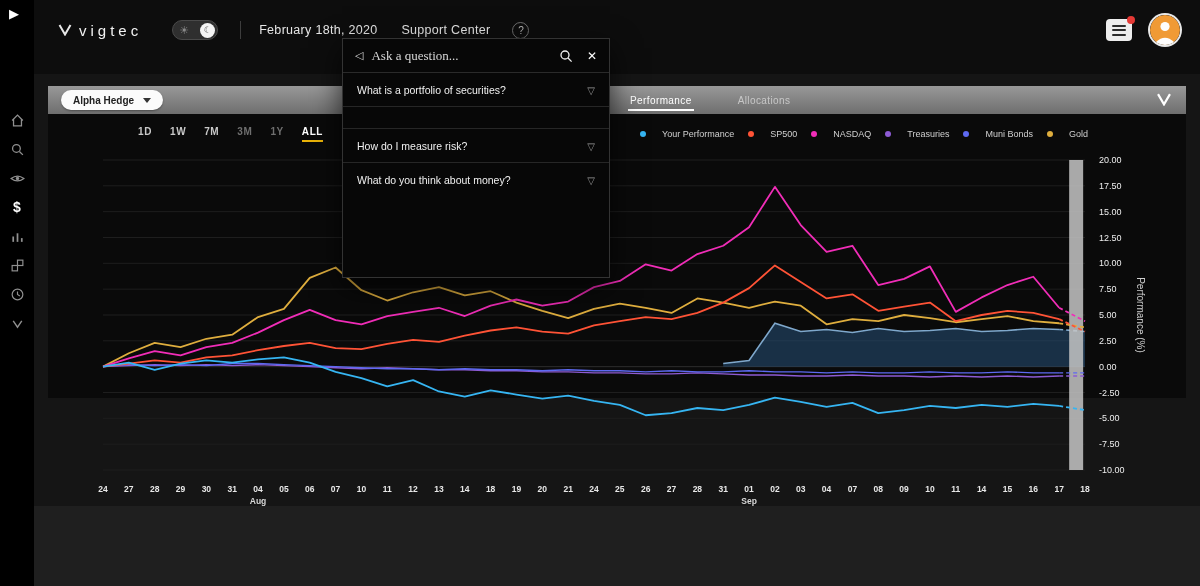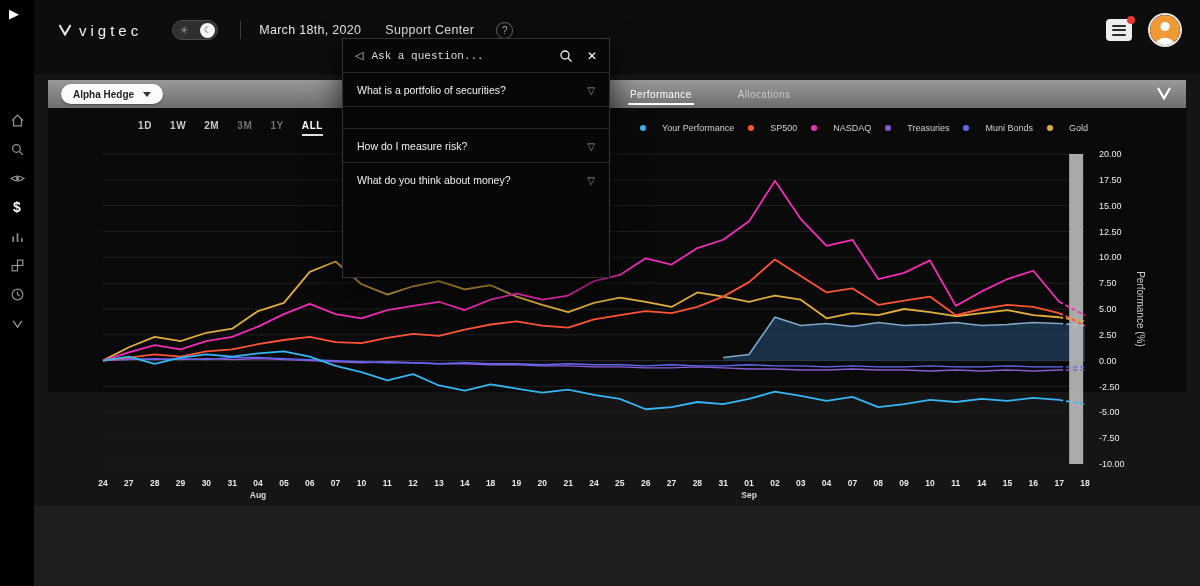--- a/index.html
+++ b/index.html
@@ -34,50 +34,50 @@
   #topbar .spacer { flex:1; }
   .menu-btn { position:relative; width:26px; height:22px; border-radius:4px; background:#ededed; display:flex; flex-direction:column; align-items:center; justify-content:center; gap:2.5px; margin-right:18px; cursor:pointer; }
   .menu-btn .bar { width:14px; height:2px; background:#2b2b2b; border-radius:1px; }
   .notif-dot { position:absolute; top:-3px; right:-3px; width:8px; height:8px; border-radius:50%; background:#e53935; }
   .avatar { width:30px; height:30px; border-radius:50%; overflow:hidden; box-shadow:0 0 0 2px #e8e8e8; cursor:pointer; }
 
   
   #bottom-strip { position:absolute; left:34px; right:0; top:506px; bottom:0; background:#1f1f1f; }
 
   
-  #panel { position:absolute; left:48px; top:80px; width:1138px; height:312px; background:#0a0a0a; z-index:2; }
+  #panel { position:absolute; left:48px; top:86px; width:1138px; height:312px; background:#0a0a0a; z-index:2; }
   .strategy-bar { position:relative; height:28px; background:linear-gradient(180deg,#989898,#6e6e6e); display:flex; align-items:center; }
   .strategy-pill { position:absolute; left:13px; top:4px; height:20px; background:#fbfbfb; border-radius:11px; display:flex; align-items:center; gap:9px; padding:0 12px; cursor:pointer; box-shadow:0 1px 2px rgba(0,0,0,.35); }
   .strategy-pill span:first-child { font-size:10px; font-weight:bold; color:#222; }
   .caret { width:0; height:0; border-left:4px solid transparent; border-right:4px solid transparent; border-top:5px solid #333; }
   .tabs { position:absolute; left:580px; top:0; height:100%; display:flex; gap:42px; align-items:center; }
   .tab { position:relative; font-size:10px; letter-spacing:.4px; color:rgba(255,255,255,.55); cursor:pointer; padding:7px 2px; }
   .tab.active { color:#fff; }
   .tab.active::after { content:""; position:absolute; left:0; right:0; bottom:2px; height:2px; background:#fff; }
   .bar-vmark { position:absolute; right:14px; top:7px; }
 
   
   #controls { position:absolute; left:58px; right:98px; top:40px; display:flex; justify-content:space-between; align-items:center;margin-left:32px; }
   #ranges { display:flex; gap:18px; }
   .range { font-size:10px; font-weight:bold; letter-spacing:.6px; padding-bottom:3px; cursor:pointer; }
   .range.normal { color:#c9c9c9; }
   .range.dim { color:#6f6f6f; }
-  .range.active { color:#fff; border-bottom:2px solid #e5e5e5; }
+  .range.active { color:#fff; border-bottom:2px solid #eab308; }
   #legend { display:flex; gap:14px; align-items:center; }
   .lg-item { display:flex; align-items:center; gap:16px; cursor:pointer; }
   .lg-dot { width:6px; height:6px; border-radius:50%; }
   .lg-label { font-size:9px; color:#d0d0d0; }
 
   #chart-svg { position:absolute; left:0; top:62px; }
 
   
   #qa-modal { position:absolute; left:342px; top:38px; width:268px; height:240px; background:#070707; border:1px solid #333; box-shadow:0 10px 28px rgba(0,0,0,.7); z-index:50; overflow:hidden; }
   .qa-header { display:flex; align-items:center; height:34px; padding:0 12px; border-bottom:1px solid #2a2a2a; gap:8px; }
   .qa-back { color:#ddd; font-size:11px; cursor:pointer; }
-  .qa-input { flex:1; background:transparent; border:none; outline:none; color:#eee; font-size:11px; font-family:Liberation Mono, monospace; }
+  .qa-input { flex:1; background:transparent; border:none; outline:none; color:#eee; font-size:13px; font-family:Liberation Serif, serif; }
   .qa-input::placeholder { color:#d8d8d8; }
   .qa-search { cursor:pointer; display:flex; align-items:center; }
   .qa-close { color:#fff; font-size:12px; cursor:pointer; margin-left:6px; }
   .qa-item { padding:11px 14px 10px; cursor:pointer; }
   .qa-item + .qa-item { border-top:1px solid #262626; }
   .qa-qrow { display:flex; justify-content:space-between; align-items:center; gap:8px; }
   .qa-q { font-size:10.5px; color:#f0f0f0; }
   .qa-q.bold { font-weight:bold; }
   .qa-chev { color:#9a9a9a; font-size:10px; }
   .qa-answer { margin-top:10px; width:220px; font-size:11px; line-height:1.5; color:#b5b5b5; }
@@ -142,21 +142,21 @@
         </svg>
       <span class="logo-text">vigtec</span>
     </div>
     <div class="toggle">
       <span class="sun">☀</span>
       <span class="knob">
           <span class="moon">☾</span>
         </span>
     </div>
     <span class="vdiv"></span>
-    <span class="tb-text">March 18th, 2020</span>
+    <span class="tb-text">February 18th, 2020</span>
     <span class="tb-text" id="support">Support Center</span>
     <span class="help">?</span>
     <span class="spacer"></span>
     <div class="menu-btn">
       <span class="bar"></span>
       <span class="bar"></span>
       <span class="bar"></span>
       <span class="notif-dot"></span>
     </div>
     <div class="avatar">
@@ -183,21 +183,21 @@
     </div>
     <svg class="bar-vmark" width="16" height="13" viewBox="0 0 14 12">
         <path d="M1.5 1 L7 10.5 L12.5 1" fill="none" stroke="#fff" stroke-width="2"></path>
       </svg>
   </div>
 
   <div id="controls">
     <div id="ranges">
         <span class="range normal">1D</span>
         <span class="range normal">1W</span>
-        <span class="range normal">2M</span>
+        <span class="range normal">7M</span>
         <span class="range dim">3M</span>
         <span class="range dim">1Y</span>
         <span class="range active">ALL</span>
       </div>
     <div id="legend">
         <span class="lg-item">
           <span class="lg-dot" style="background: rgb(54, 181, 242);"></span>
           <span class="lg-label">Your Performance</span>
         </span>
         <span class="lg-item">

